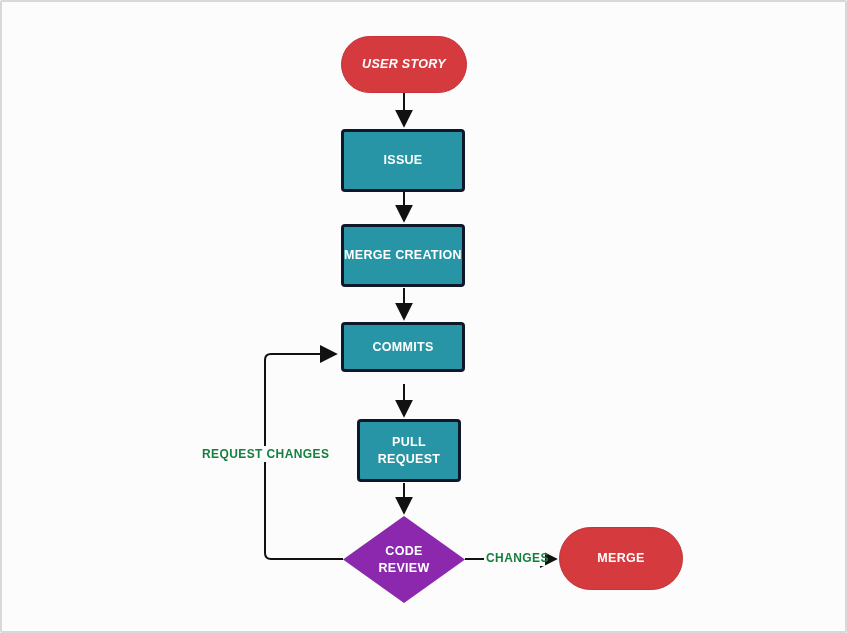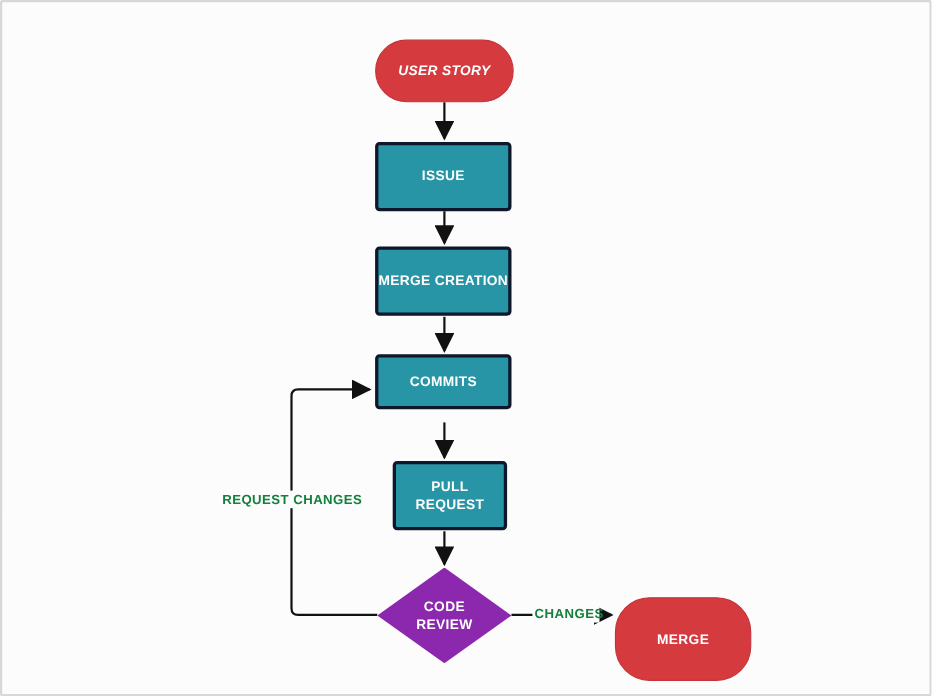--- a/index.html
+++ b/index.html
@@ -42,21 +42,21 @@
     border: none;
     clip-path: polygon(50% 0%, 100% 50%, 50% 100%, 0% 50%);
     white-space: pre-line;
   }
   .node-user-story     { left: 339px; top: 34px;  width: 126px; height: 57px; border-radius: 28.5px; font-style: italic; }
   .node-issue          { left: 339px; top: 127px; width: 124px; height: 63px; }
   .node-branch-creation{ left: 339px; top: 222px; width: 124px; height: 63px; }
   .node-commits        { left: 339px; top: 320px; width: 124px; height: 50px; }
   .node-pull-request   { left: 355px; top: 417px; width: 104px; height: 63px; }
   .node-code-review    { left: 341px; top: 514px; width: 122px; height: 87px; }
-  .node-merge          { left: 557px; top: 525px; width: 124px; height: 76px; border-radius: 31.5px; margin-top: 16px; }
+  .node-merge          { left: 557px; top: 525px; width: 124px; height: 63px; border-radius: 31.5px; }
   .edge-label {
     position: absolute;
     z-index: 3;
     background: #fcfcfc;
     color: #15803d;
     font-size: 12px;
     font-weight: 700;
     letter-spacing: 0.4px;
     text-align: center;
     padding: 1px 2px;

